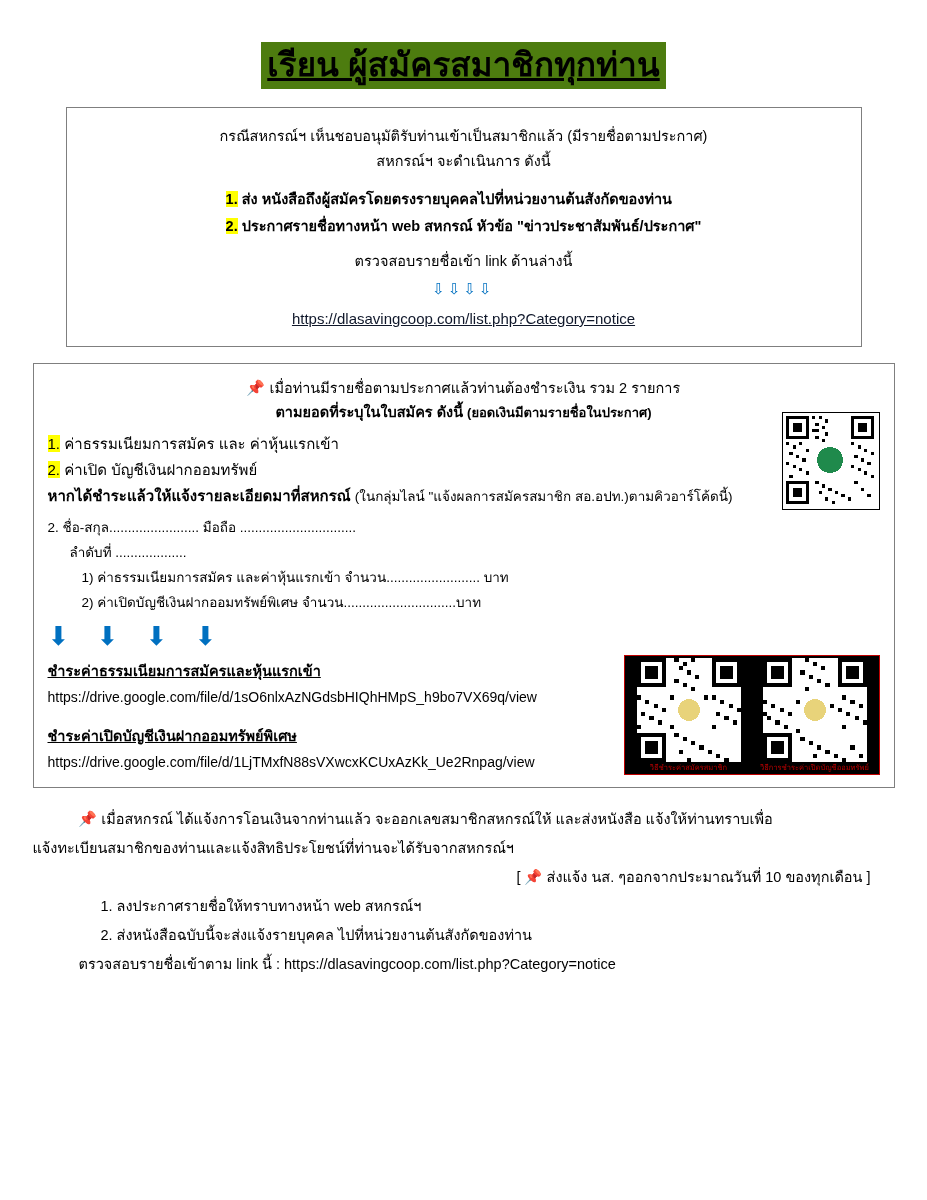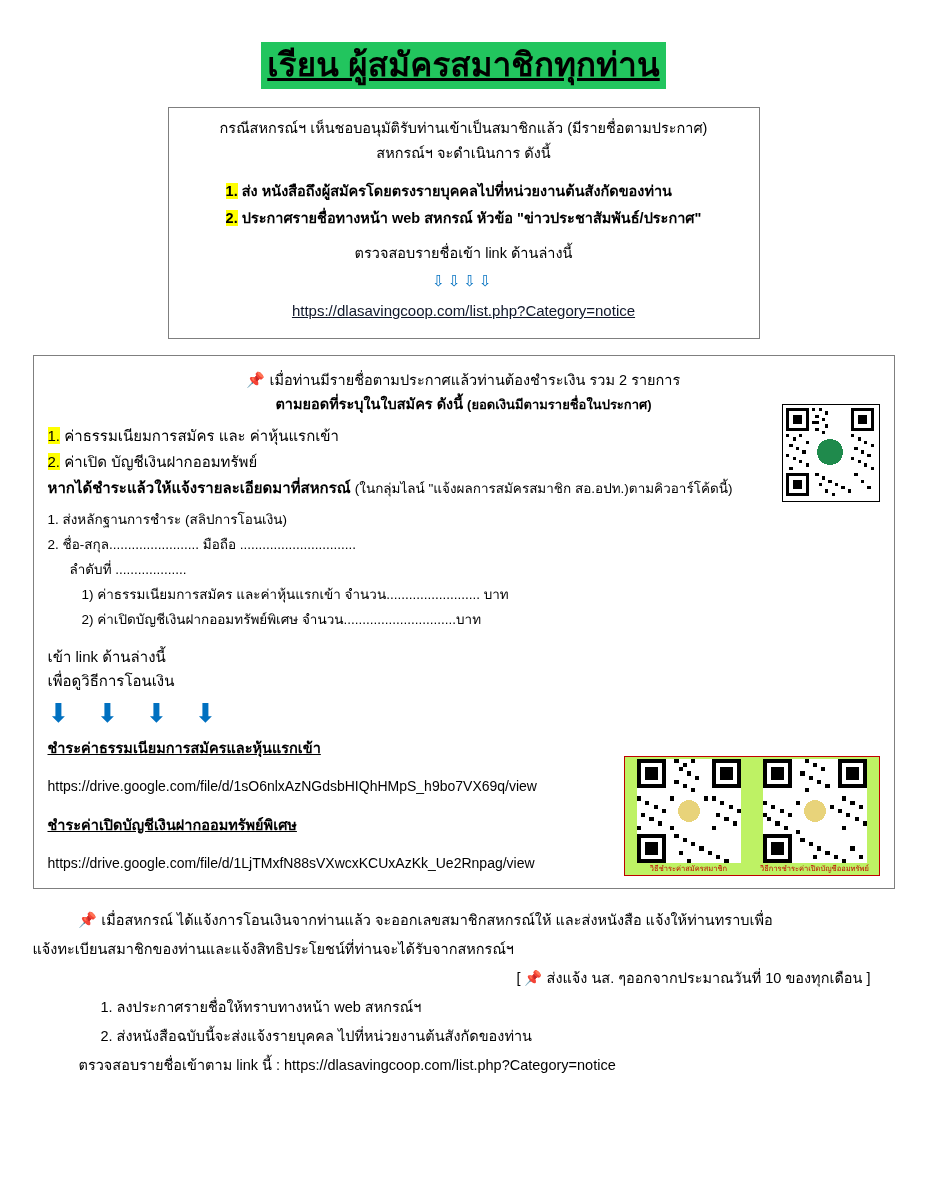--- a/index.html
+++ b/index.html
@@ -22,36 +22,36 @@
     box-sizing: border-box;
   }
 
   
   .title-wrap {
     text-align: center;
     padding-top: 42px;
   }
   .title {
     display: inline-block;
-    background: #22c55e;
+    background: #4d7c0f;
     font-size: 33px;
     font-weight: bold;
     text-decoration: underline;
     line-height: 1.3;
     padding: 2px 6px;
     letter-spacing: 0.2px;
   }
 
   
   .box1 {
     margin: 18px auto 0 auto;
-    width: 592px;
+    width: 796px;
     border: 1px solid #7f7f7f;
     box-sizing: border-box;
-    padding: 8px 14px 14px 14px;
+    padding: 16px 14px 14px 14px;
     text-align: center;
     font-size: 14.5px;
     line-height: 1.75;
   }
   .box1 .lines p { margin: 0; }
   .box1 .numbered {
     margin-top: 12px;
     display: inline-block;
     text-align: left;
   }
@@ -133,21 +133,21 @@
   }
 
   .dl-block { margin-top: 10px; }
   .dl-title {
     font-weight: bold;
     text-decoration: underline;
     font-size: 14.5px;
   }
   .dl-url {
     font-size: 14px;
-    margin-top: 15px;
+    margin-top: 3px;
     word-break: break-all;
   }
   .dl-block2 { margin-top: 16px; }
 
   
   .qr-top {
     position: absolute;
     right: 14px;
     top: 48px;
     width: 96px;
@@ -157,21 +157,21 @@
     overflow: hidden;
   }
   .qr-pair {
     position: absolute;
     right: 14px;
     bottom: 12px;
     display: flex;
     gap: 2px;
     border: 1px solid #c00000;
     padding: 2px;
-    background: #bef264;
+    background: #000000;
   }
   .qr-cell {
     width: 124px;
     display: flex;
     flex-direction: column;
     align-items: center;
   }
   .qr-cap {
     font-size: 7.5px;
     color: #c00000;
@@ -248,31 +248,26 @@
         <span>ค่าเปิด บัญชีเงินฝากออมทรัพย์</span>
       </p>
     </div>
 
     <div class="bold-line">
       <span>หากได้ชำระแล้วให้แจ้งรายละเอียดมาที่สหกรณ์</span>
       <span class="thin">(ในกลุ่มไลน์ "แจ้งผลการสมัครสมาชิก สอ.อปท.)ตามคิวอาร์โค้ดนี้)</span>
     </div>
 
     <div class="detail-list">
-      <p>1. ส่งหลักฐานการชำระ  (สลิปการโอนเงิน)</p>
       <p>2. ชื่อ-สกุล........................         มือถือ ...............................</p>
       <p class="indent1">ลำดับที่ ...................</p>
       <p class="indent2">1) ค่าธรรมเนียมการสมัคร และค่าหุ้นแรกเข้า จำนวน......................... บาท</p>
       <p class="indent2">2) ค่าเปิดบัญชีเงินฝากออมทรัพย์พิเศษ จำนวน..............................บาท</p>
     </div>
 
-    <div class="link-head">
-      <p>เข้า link ด้านล่างนี้</p>
-      <p>เพื่อดูวิธีการโอนเงิน</p>
-    </div>
 
     <div class="big-arrows">⬇ ⬇ ⬇ ⬇</div>
 
     <div class="dl-block">
       <div class="dl-title">ชำระค่าธรรมเนียมการสมัครและหุ้นแรกเข้า</div>
       <div class="dl-url">https://drive.google.com/file/d/1sO6nlxAzNGdsbHIQhHMpS_h9bo7VX69q/view</div>
     </div>
 
     <div class="dl-block dl-block2">
       <div class="dl-title">ชำระค่าเปิดบัญชีเงินฝากออมทรัพย์พิเศษ</div>

